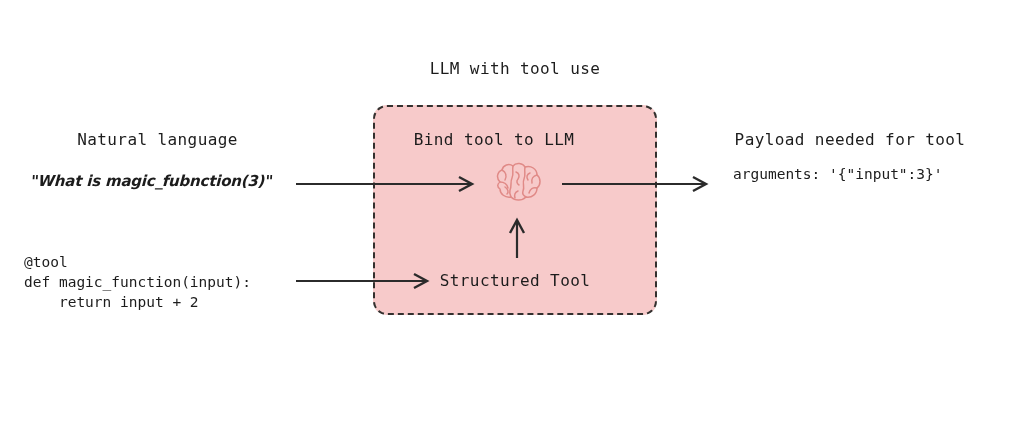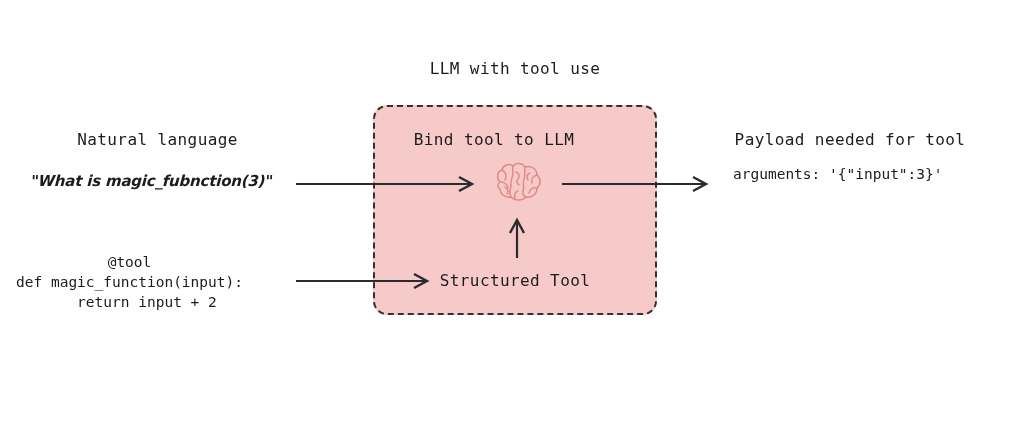--- a/index.html
+++ b/index.html
@@ -109,21 +109,21 @@
       </g>
     </svg>
   </div>
 
   <div class="abs heading" style="left:20px; top:130px; width:275px;">Natural language</div>
 
   <div class="abs heading" style="left:373px; top:271px; width:284px;">Structured Tool</div>
 
   <div class="abs handwriting" style="left:31px; top:172px;">"What is magic_fubnction(3)"</div>
 
-  <div class="abs mono-body" style="left:16px; top:252px;text-align:center;">@tool
+  <div class="abs mono-body" style="left:24px; top:252px;">@tool
 def magic_function(input):
     return input + 2</div>
 
   <div class="abs heading" style="left:705px; top:130px; width:290px;text-align:center;">Payload needed for tool</div>
 
   <div class="abs mono-body" style="left:733px; top:164px;">arguments: '{"input":3}'</div>
 
 
   <svg class="svg-layer" viewBox="0 0 1021 424" xmlns="http://www.w3.org/2000/svg">
     <g stroke="#2b2b2b" stroke-width="2.2" fill="none" stroke-linecap="butt">

